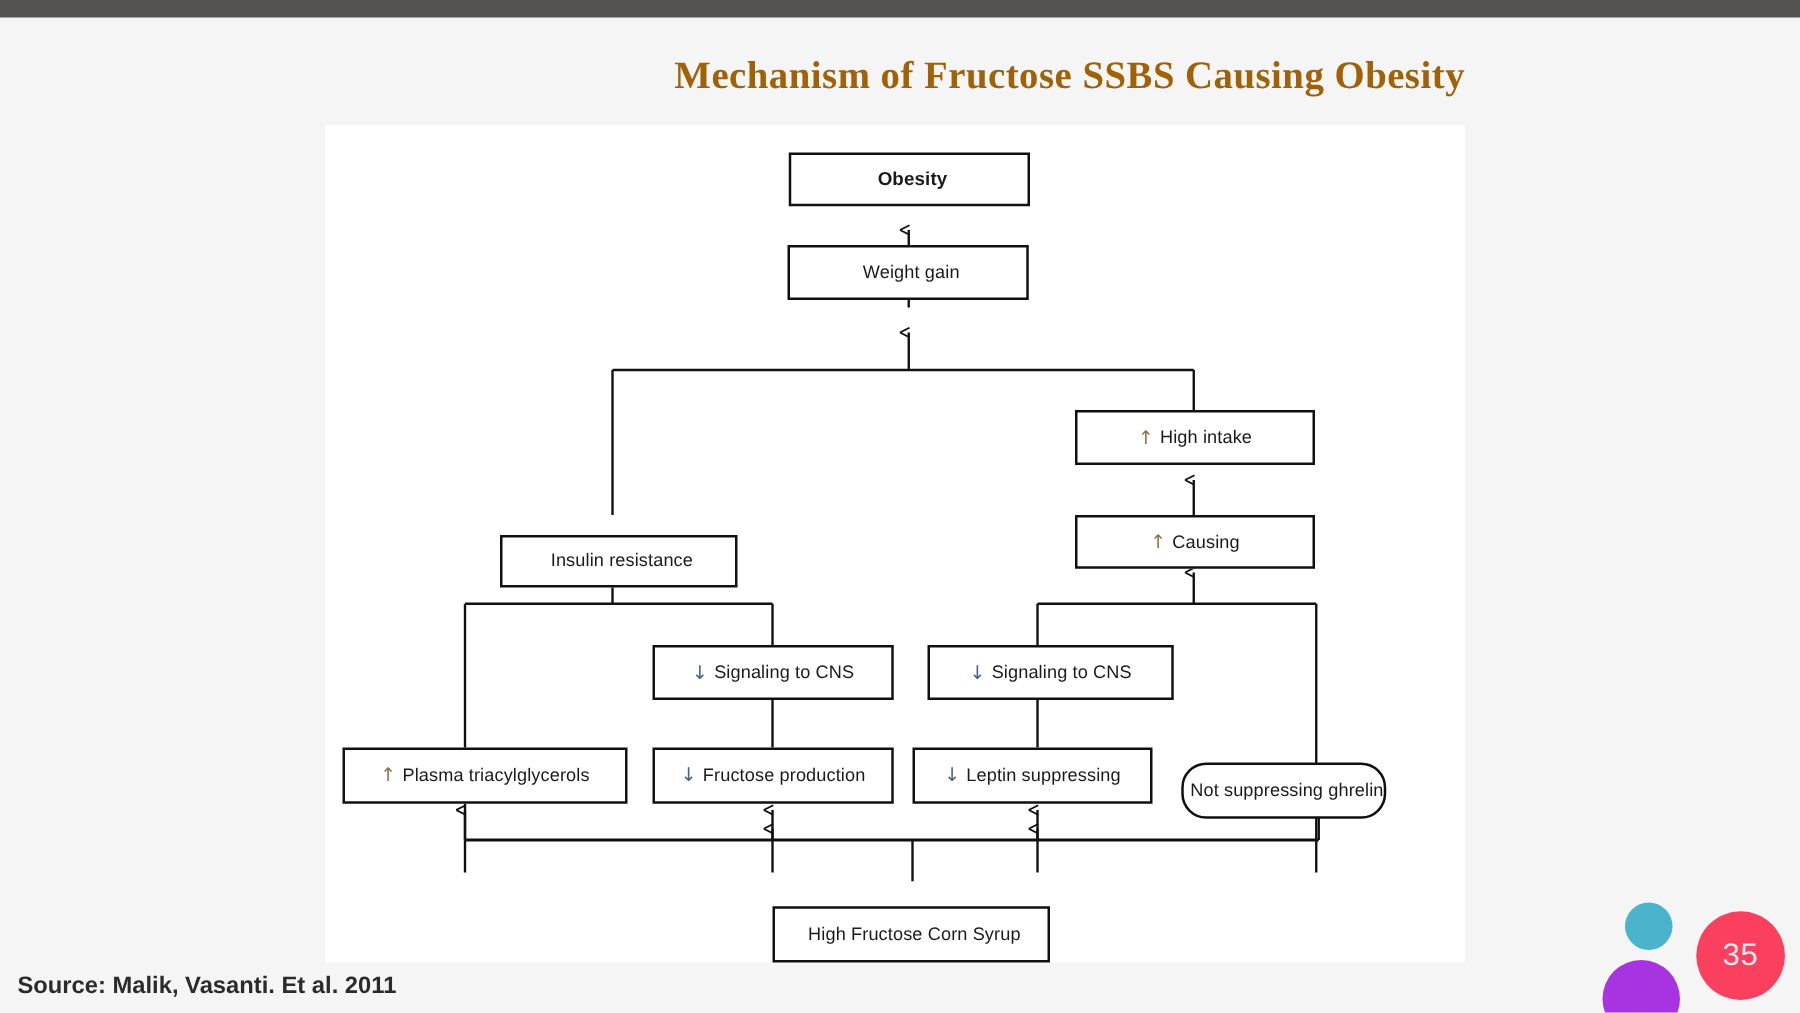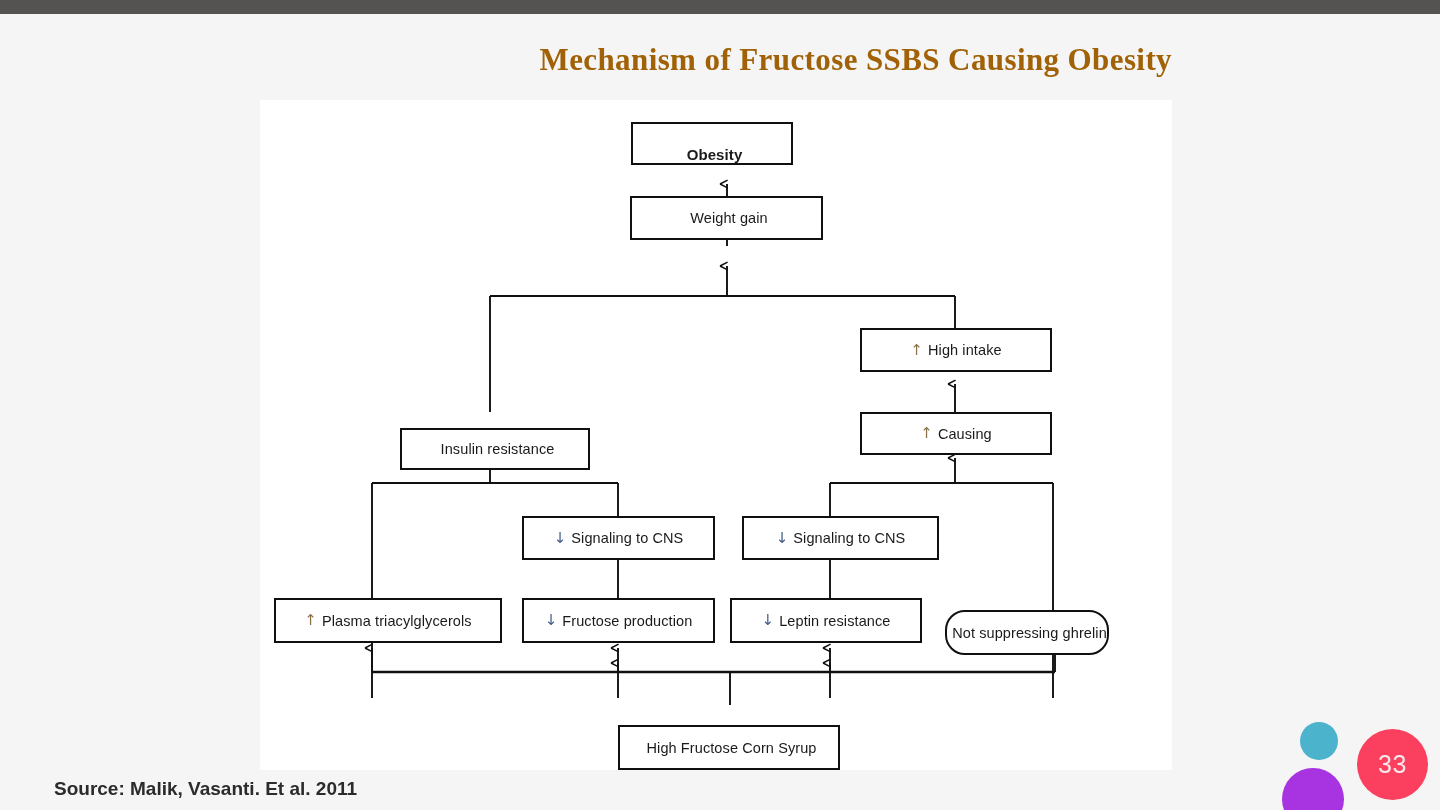--- a/index.html
+++ b/index.html
@@ -84,21 +84,20 @@
   .sym.down { color: #47608a; }
   .source-note {
     position: absolute;
     left: 14px;
     top: 778px;
     font-family: "Liberation Sans", sans-serif;
     font-weight: bold;
     font-size: 19px;
     color: #2b2b2b;
     white-space: nowrap;
-    margin-left: 40px;
   }
   .deco { position: absolute; border-radius: 50%; }
   .deco-teal   { left: 1300px; top: 722px; width: 38px; height: 38px; background: #4bb3cc; }
   .deco-purple { left: 1282px; top: 768px; width: 62px; height: 62px; background: #a833e0; }
   .deco-pink {
     left: 1357px; top: 729px; width: 71px; height: 71px;
     background: #fb3f5e;
     display: flex; align-items: center; justify-content: center;
     color: #f4e9ec; font-size: 25px; letter-spacing: .5px;
   }
@@ -153,21 +152,21 @@
         </g>
         <g stroke="#101010" fill="none" stroke-width="1.9">
           <line x1="112" y1="572" x2="112" y2="548" marker-end="url(#ah)"></line>
           <line x1="358" y1="572" x2="358" y2="548" marker-end="url(#ah)"></line>
           <line x1="570" y1="572" x2="570" y2="548" marker-end="url(#ah)"></line>
           <line x1="795" y1="572" x2="795" y2="548" marker-end="url(#ah)"></line>
           <line x1="470" y1="572" x2="470" y2="605"></line>
         </g>
       </svg>
 
-      <div class="node bold" style="left:371px; top:22px; width:162px; height:43px;align-items:flex-end;">
+      <div class="node bold" style="left:371px; top:22px; width:193px; height:43px;">
         <span class="sym"></span>
         <span>Obesity</span>
       </div>
 
       <div class="node" style="left:370px; top:96px; width:193px; height:44px;">
         <span class="sym"></span>
         <span>Weight gain</span>
       </div>
 
       <div class="node" style="left:600px; top:228px; width:192px; height:44px;">
@@ -200,35 +199,35 @@
         <span>Plasma triacylglycerols</span>
       </div>
 
       <div class="node" style="left:262px; top:498px; width:193px; height:45px;">
         <span class="sym down">↓</span>
         <span>Fructose production</span>
       </div>
 
       <div class="node" style="left:470px; top:498px; width:192px; height:45px;">
         <span class="sym down">↓</span>
-        <span>Leptin resistance</span>
+        <span>Leptin suppressing</span>
       </div>
 
       <div class="node" style="left:685px; top:510px; width:164px; height:45px;border-radius:20px;">
         <span class="sym"></span>
         <span>Not suppressing ghrelin</span>
       </div>
 
       <div class="node" style="left:358px; top:605px; width:222px; height:45px;margin-top:20px;">
         <span class="sym"></span>
         <span>High Fructose Corn Syrup</span>
       </div>
 
     </div>
   </div>
 
   <div class="source-note">Source: Malik, Vasanti. Et al. 2011</div>
 
   <div class="deco deco-teal"></div>
   <div class="deco deco-purple"></div>
-  <div class="deco deco-pink">33</div>
+  <div class="deco deco-pink">35</div>
 
 </div>
 
 </body></html>

